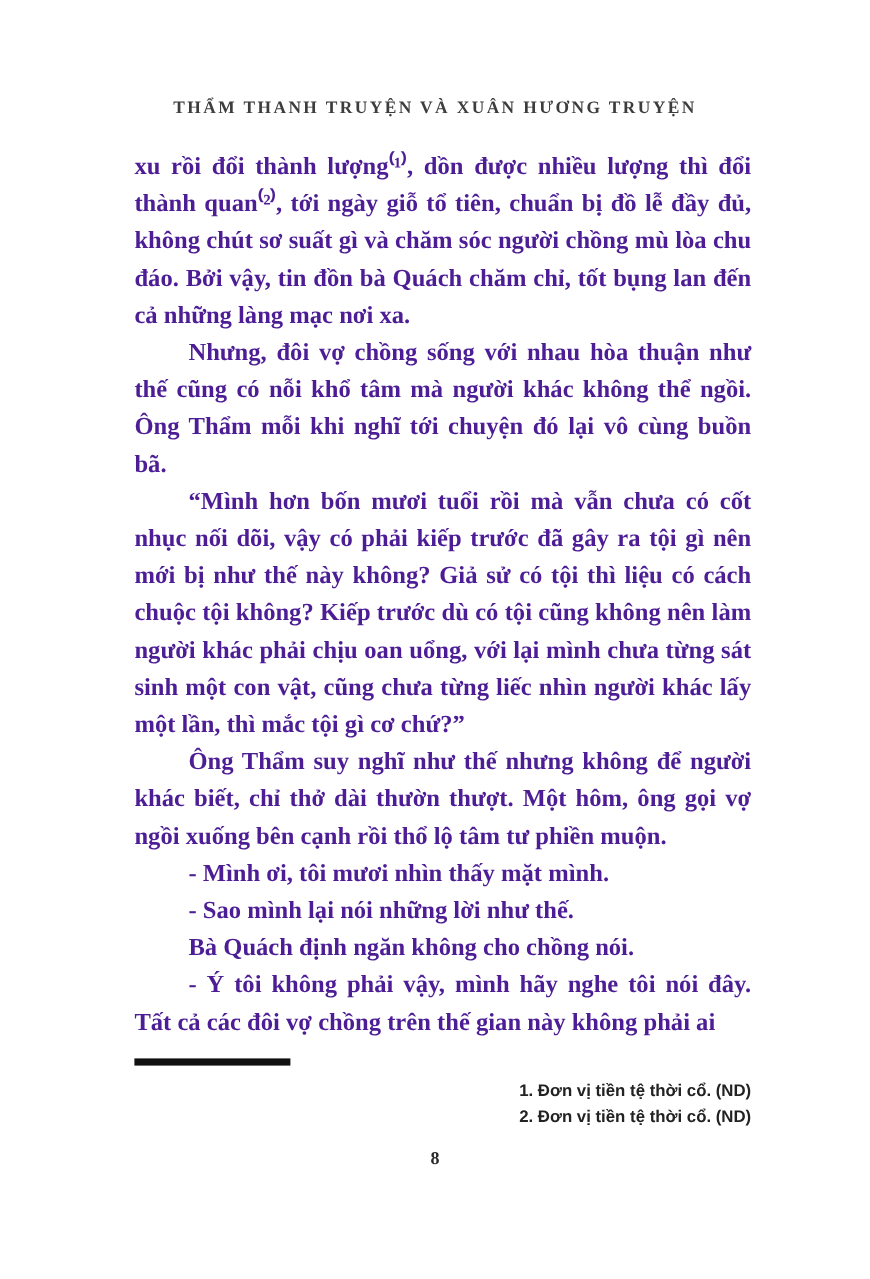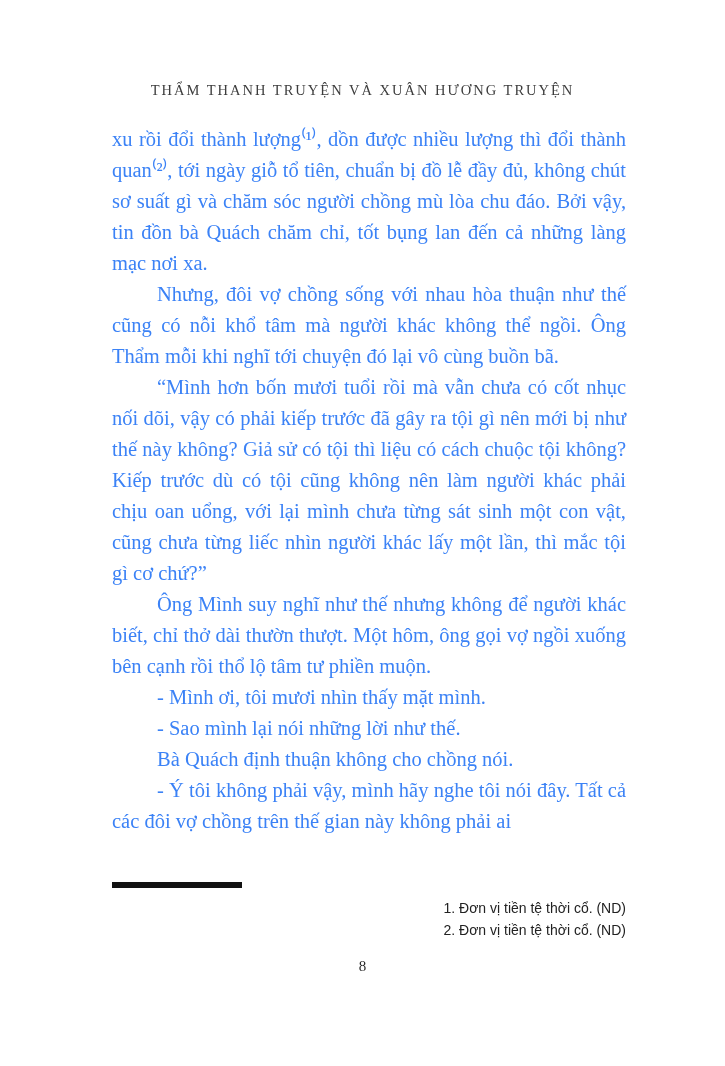--- a/index.html
+++ b/index.html
@@ -9,41 +9,42 @@
   }
   .page {
     position: relative;
     width: 725px;
     height: 1066px;
     margin: 0 auto;
     background: #ffffff;
     font-family: "Liberation Serif", serif;
     color: #1c1c1c;
     overflow: hidden;
+    font-weight: bold;
   }
   .running-header {
     position: absolute;
     top: 82px;
     left: 0;
     right: 0;
     text-align: center;
     font-size: 14.5px;
     letter-spacing: 2px;
     color: #3d3d3d;
     font-family: "Liberation Serif", serif;
   }
   .body-text {
     position: absolute;
     top: 124px;
     left: 112px;
     width: 514px;
     font-size: 20.5px;
     line-height: 31px;
     text-align: justify;
-    color: #3b82f6;
+    color: #4c1d95;
   }
   .body-text p {
     margin: 0;
     padding: 0;
   }
   .body-text p.indent {
     text-indent: 45px;
   }
   .footnote-block {
     position: absolute;
@@ -78,24 +79,24 @@
 <body>
 
 <div class="page">
 
   <div class="running-header">THẨM THANH TRUYỆN VÀ XUÂN HƯƠNG TRUYỆN</div>
 
   <div class="body-text">
     <p>xu rồi đổi thành lượng⁽¹⁾, dồn được nhiều lượng thì đổi thành quan⁽²⁾, tới ngày giỗ tổ tiên, chuẩn bị đồ lễ đầy đủ, không chút sơ suất gì và chăm sóc người chồng mù lòa chu đáo. Bởi vậy, tin đồn bà Quách chăm chỉ, tốt bụng lan đến cả những làng mạc nơi xa.</p>
     <p class="indent">Nhưng, đôi vợ chồng sống với nhau hòa thuận như thế cũng có nỗi khổ tâm mà người khác không thể ngồi. Ông Thẩm mỗi khi nghĩ tới chuyện đó lại vô cùng buồn bã.</p>
     <p class="indent">“Mình hơn bốn mươi tuổi rồi mà vẫn chưa có cốt nhục nối dõi, vậy có phải kiếp trước đã gây ra tội gì nên mới bị như thế này không? Giả sử có tội thì liệu có cách chuộc tội không? Kiếp trước dù có tội cũng không nên làm người khác phải chịu oan uổng, với lại mình chưa từng sát sinh một con vật, cũng chưa từng liếc nhìn người khác lấy một lần, thì mắc tội gì cơ chứ?”</p>
-    <p class="indent">Ông Mình suy nghĩ như thế nhưng không để người khác biết, chỉ thở dài thườn thượt. Một hôm, ông gọi vợ ngồi xuống bên cạnh rồi thổ lộ tâm tư phiền muộn.</p>
+    <p class="indent">Ông Thẩm suy nghĩ như thế nhưng không để người khác biết, chỉ thở dài thườn thượt. Một hôm, ông gọi vợ ngồi xuống bên cạnh rồi thổ lộ tâm tư phiền muộn.</p>
     <p class="indent">- Mình ơi, tôi mươi nhìn thấy mặt mình.</p>
     <p class="indent">- Sao mình lại nói những lời như thế.</p>
-    <p class="indent">Bà Quách định thuận không cho chồng nói.</p>
+    <p class="indent">Bà Quách định ngăn không cho chồng nói.</p>
     <p class="indent">- Ý tôi không phải vậy, mình hãy nghe tôi nói đây. Tất cả các đôi vợ chồng trên thế gian này không phải ai</p>
   </div>
 
   <div class="footnote-block">
     <div class="footnote-rule"></div>
     <div class="footnote">1. Đơn vị tiền tệ thời cổ. (ND)</div>
     <div class="footnote">2. Đơn vị tiền tệ thời cổ. (ND)</div>
   </div>
 
   <div class="page-number">8</div>

